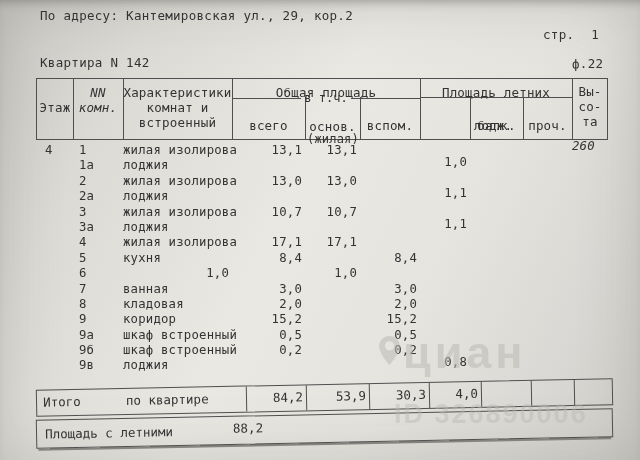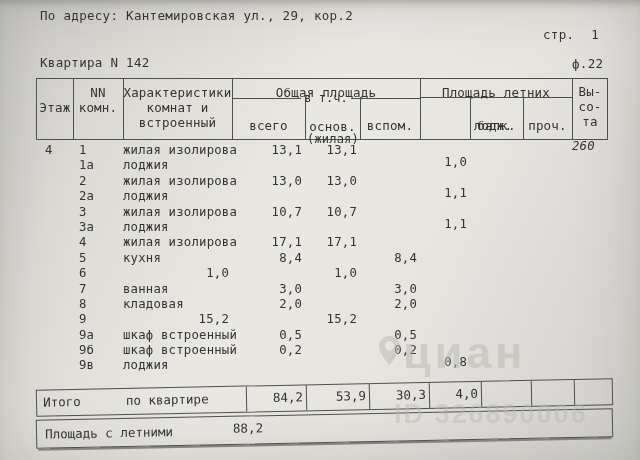--- a/index.html
+++ b/index.html
@@ -20,21 +20,21 @@
   
   .maintable{left:36px;top:78px;width:572px;}
   .thead{position:relative;height:62px;border:1px solid #4f4f4f;box-sizing:border-box;}
   .vl{position:absolute;top:0;bottom:0;width:1px;background:#4f4f4f;}
   .vl.partial{top:18px;}
   .vl-a{left:36px}.vl-b{left:86px}.vl-c{left:195px}.vl-d{left:383px}.vl-e{left:535px}
   .vp-a{left:268px}.vp-b{left:323px}.vp-c{left:433px}.vp-d{left:486px}
   .hl-summer{position:absolute;left:383px;width:152px;top:18px;height:1px;background:#4f4f4f;}
   .hc{position:absolute;text-align:center;font-size:12.5px;line-height:15px;color:#333;letter-spacing:.2px;}
   .hc-floor{left:0;width:36px;top:21px;}
-  .hc-nn{left:36px;width:50px;top:6px;}
+  .hc-nn{left:36px;width:50px;top:6px;font-style:italic;}
   .hc-char{left:86px;width:109px;top:6px;}
   .hc-obsh{left:195px;width:188px;top:6px;}
   .vtch{position:absolute;left:195px;width:188px;top:13px;height:12px;display:flex;align-items:center;font-size:12px;}
   .vtch .dash{flex:1;border-top:1px solid #4f4f4f;height:0;}
   .vtch .lbl{padding:0 3px;}
   .hc-vsego{left:195px;width:73px;top:39px;}
   .hc-osnov{left:268px;width:55px;top:40px;}
   .hc-zhil{left:265px;width:62px;top:53px;font-size:12px;}
   .hc-vspom{left:323px;width:60px;top:39px;}
   .hc-letn{left:383px;width:152px;top:6px;}
@@ -262,20 +262,21 @@
       <span class="c num"></span>
       <span class="c num">2,0</span>
       <span class="c num c-loggia"></span>
       <span class="c num"></span>
       <span class="c num"></span>
       <span class="c c-height"></span>
     </div>
         <div class="trow">
       <span class="c c-floor"></span>
       <span class="c c-num">9</span>
+      <span class="c c-name">коридор</span>
       <span class="c num">15,2</span>
       <span class="c num"></span>
       <span class="c num">15,2</span>
       <span class="c num c-loggia"></span>
       <span class="c num"></span>
       <span class="c num"></span>
       <span class="c c-height"></span>
     </div>
         <div class="trow">
       <span class="c c-floor"></span>

